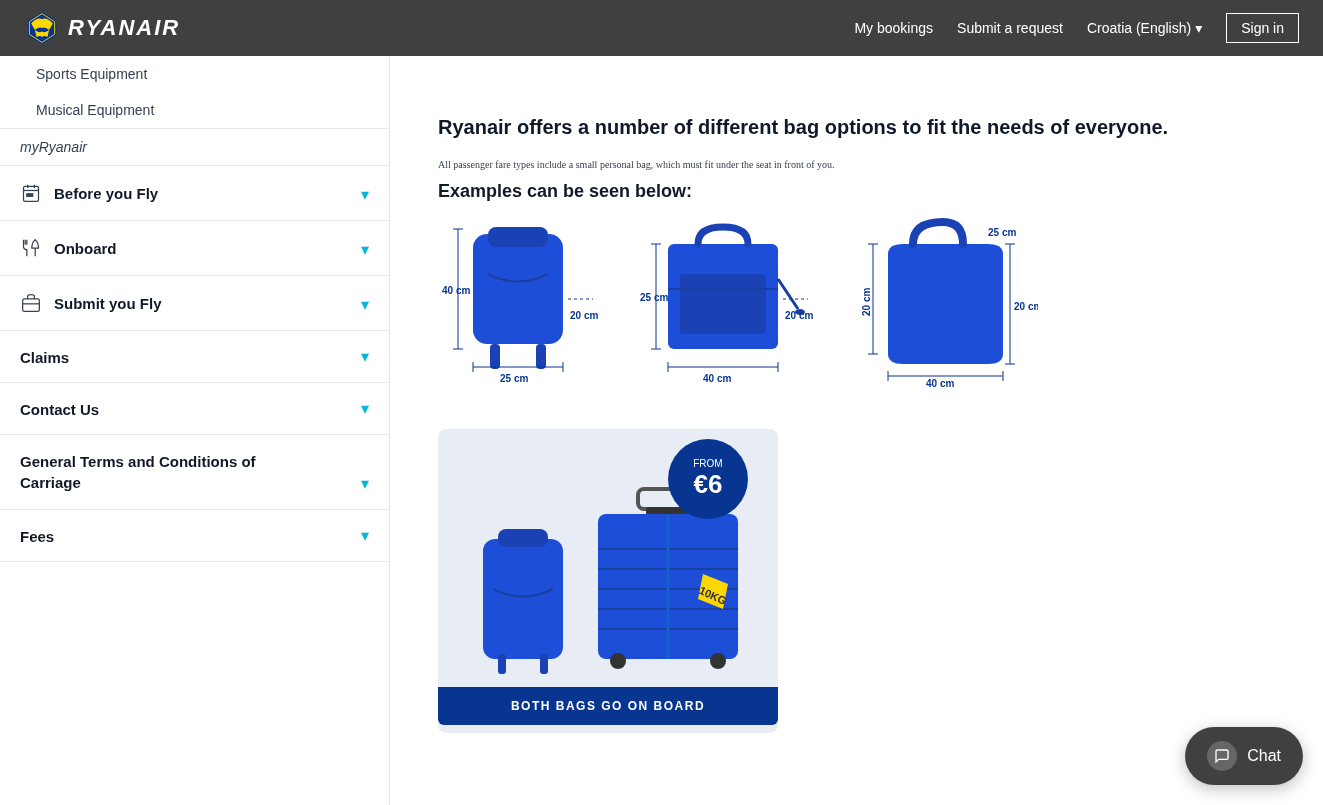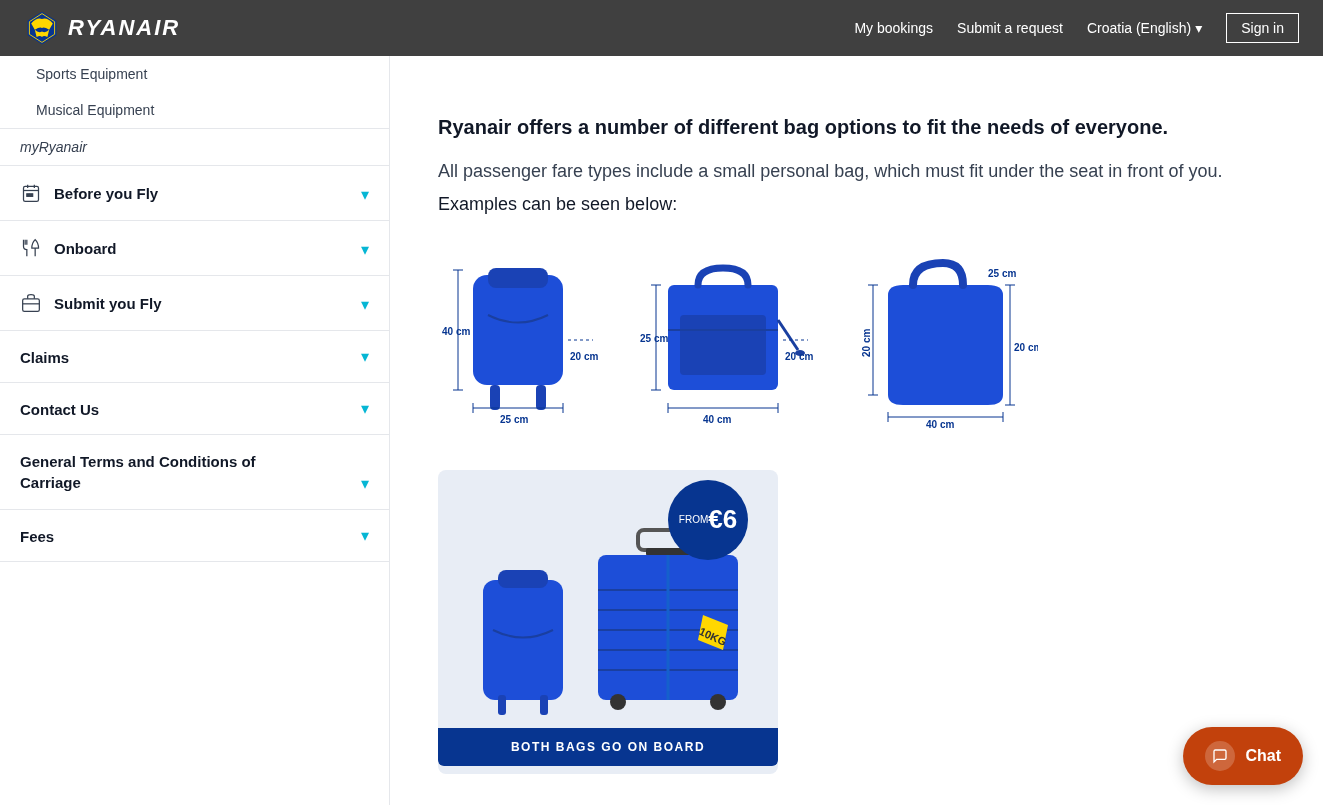--- a/index.html
+++ b/index.html
@@ -135,31 +135,32 @@
     .intro-text {
       font-size: 20px;
       font-weight: 700;
       color: #111827;
       margin-bottom: 16px;
       line-height: 1.4;
       margin-top: 25px;
     }
 
     .body-text {
-      font-size: 18px;
+      font-size: 10px;
       color: #374151;
       margin-bottom: 8px;
       line-height: 1.6;
+      font-family: Liberation Serif, serif;
     }
 
     .examples-text {
       font-size: 18px;
-      font-weight: 400;
+      font-weight: 700;
       color: #111827;
-      margin-bottom: 40px;
+      margin-bottom: 12px;
     }
 
     
     .bag-examples {
       display: flex;
       gap: 40px;
       margin-bottom: 40px;
       align-items: flex-end;
       justify-content: flex-start;
       flex-wrap: wrap;
@@ -177,30 +178,30 @@
       font-weight: 700;
       color: #111827;
       margin-bottom: 24px;
     }
 
     
     .chat-widget {
       position: fixed;
       bottom: 20px;
       right: 20px;
-      background: #c2410c;
+      background: #404040;
       color: #fff;
       border-radius: 30px;
       padding: 14px 22px;
       display: flex;
       align-items: center;
       gap: 10px;
       cursor: pointer;
       font-size: 16px;
-      font-weight: 700;
+      font-weight: 400;
       box-shadow: 0 4px 16px rgba(0,0,0,0.25);
       z-index: 200;
     }
 
     .chat-icon-circle {
       width: 30px;
       height: 30px;
       background: rgba(255,255,255,0.2);
       border-radius: 50%;
       display: flex;
@@ -420,21 +421,21 @@
         </svg>
       </div>
 
     </div>
 
     
 
     
     <div style="position:relative; display:inline-block; background:#e8edf5; border-radius:8px; padding:20px 30px 0 30px; max-width:420px;">
       
-      <div style="position:absolute; top:10px; right:30px; background:#073590; border-radius:50%; width:80px; height:80px; display:flex; align-items:center; justify-content:center; color:#fff;">
+      <div style="position:absolute; top:10px; right:30px; background:#073590; border-radius:50%; width:80px; height:80px; display:flex; flex-direction:column; align-items:center; justify-content:center; color:#fff;">
         <span style="font-size:10px;">FROM</span>
         <span style="font-size:26px; font-weight:900;">€6</span>
       </div>
 
       
       <div style="display:flex; align-items:flex-end; gap:0; margin-top:30px;">
 
         <svg width="120" height="180" viewBox="0 0 120 180">
           <rect x="15" y="40" width="80" height="120" rx="12" fill="#1D4ED8"></rect>
           <rect x="30" y="30" width="50" height="18" rx="8" fill="#1a42b5"></rect>

